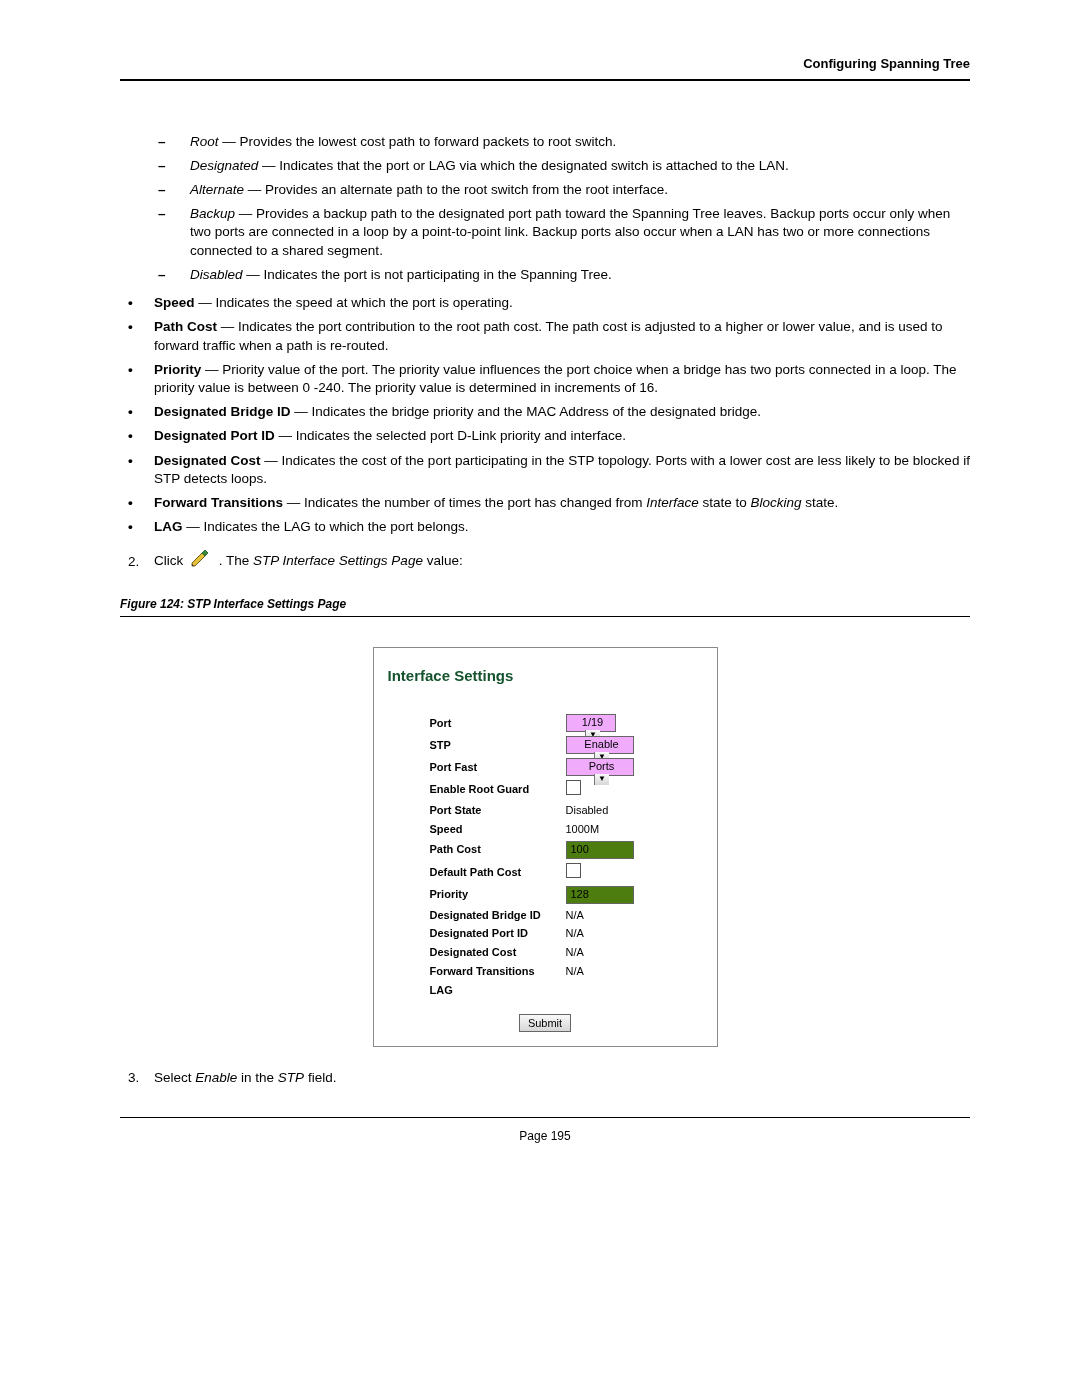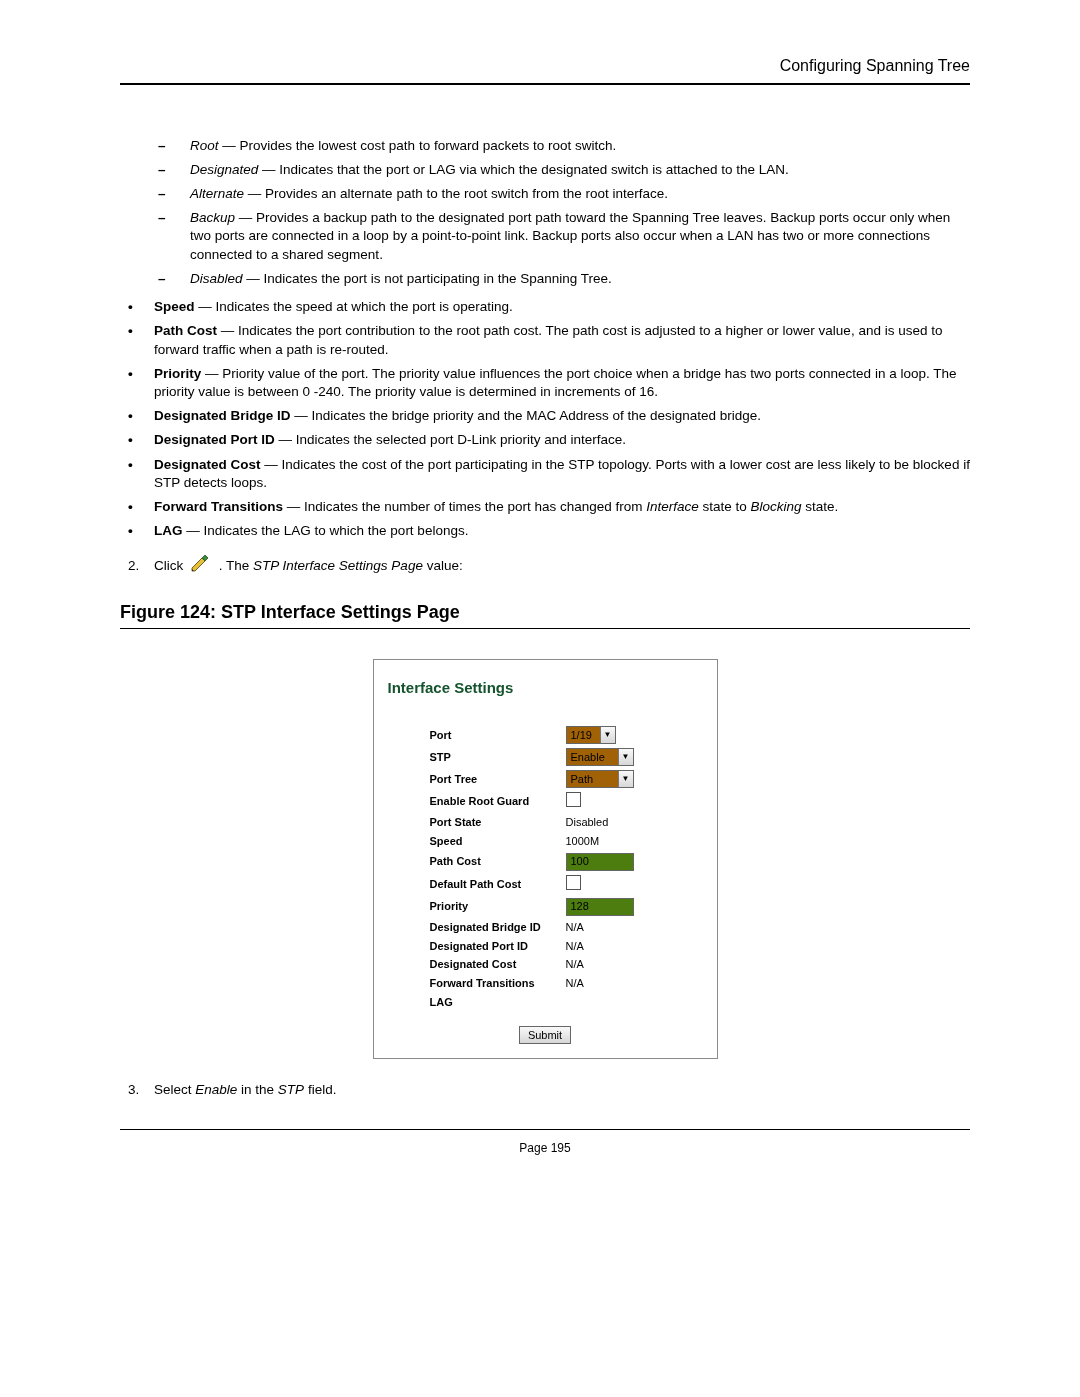--- a/index.html
+++ b/index.html
@@ -16,22 +16,22 @@
     min-height: 1397px;
     padding: 55px 110px 50px 120px;
     box-sizing: border-box;
     position: relative;
   }
   .running-head {
     text-align: right;
     margin-bottom: 6px;
   }
   .running-head .h1 {
-    font-weight: normal;
-    font-size: 16px;
+    font-weight: bold;
+    font-size: 13px;
   }
   .running-head .h2 {
     font-style: italic;
     font-weight: bold;
     font-size: 12.5px;
   }
   hr.headrule {
     border: none;
     border-top: 2px solid #000;
     margin: 4px 0 52px 0;
@@ -116,22 +116,23 @@
   ol.steps .i { font-style: italic; }
 
   .pencil {
     display: inline-block;
     vertical-align: middle;
     margin: 0 3px;
   }
 
   .fig-caption {
     font-weight: bold;
-    font-size: 18px;
+    font-size: 12px;
     margin: 16px 0 3px 0;
+    font-style: italic;
   }
 
   
   .panel-wrap {
     display: flex;
     justify-content: center;
     margin-bottom: 22px;
   }
   .panel {
     width: 345px;
@@ -165,22 +166,23 @@
     color: #000;
   }
   .faux-select {
     display: inline-flex;
     align-items: center;
     justify-content: space-between;
     border: 1px solid #666;
     height: 18px;
     font-size: 11px;
     box-sizing: border-box;
-    background: #a16207;
+    background: #f0abfc;
     padding-left: 4px;
+    flex-direction: column;
   }
   .fs-small { width: 50px; }
   .fs-mid   { width: 68px; }
   .fs-btn {
     width: 14px;
     height: 16px;
     border-left: 1px solid #777;
     background: linear-gradient(#f9f9f9,#d7d7d7);
     display: inline-flex;
     align-items: center;
@@ -327,24 +329,24 @@
         <tr>
           <td class="lbl">STP</td>
           <td class="val">
             <span class="faux-select fs-mid">
               <span>Enable</span>
               <span class="fs-btn">▼</span>
             </span>
           </td>
         </tr>
         <tr>
-          <td class="lbl">Port Tree</td>
+          <td class="lbl">Port Fast</td>
           <td class="val">
             <span class="faux-select fs-mid">
-              <span>Path</span>
+              <span>Ports</span>
               <span class="fs-btn">▼</span>
             </span>
           </td>
         </tr>
         <tr>
           <td class="lbl">Enable Root Guard</td>
           <td class="val"><span class="faux-check"></span></td>
         </tr>
         <tr>
           <td class="lbl">Port State</td>

